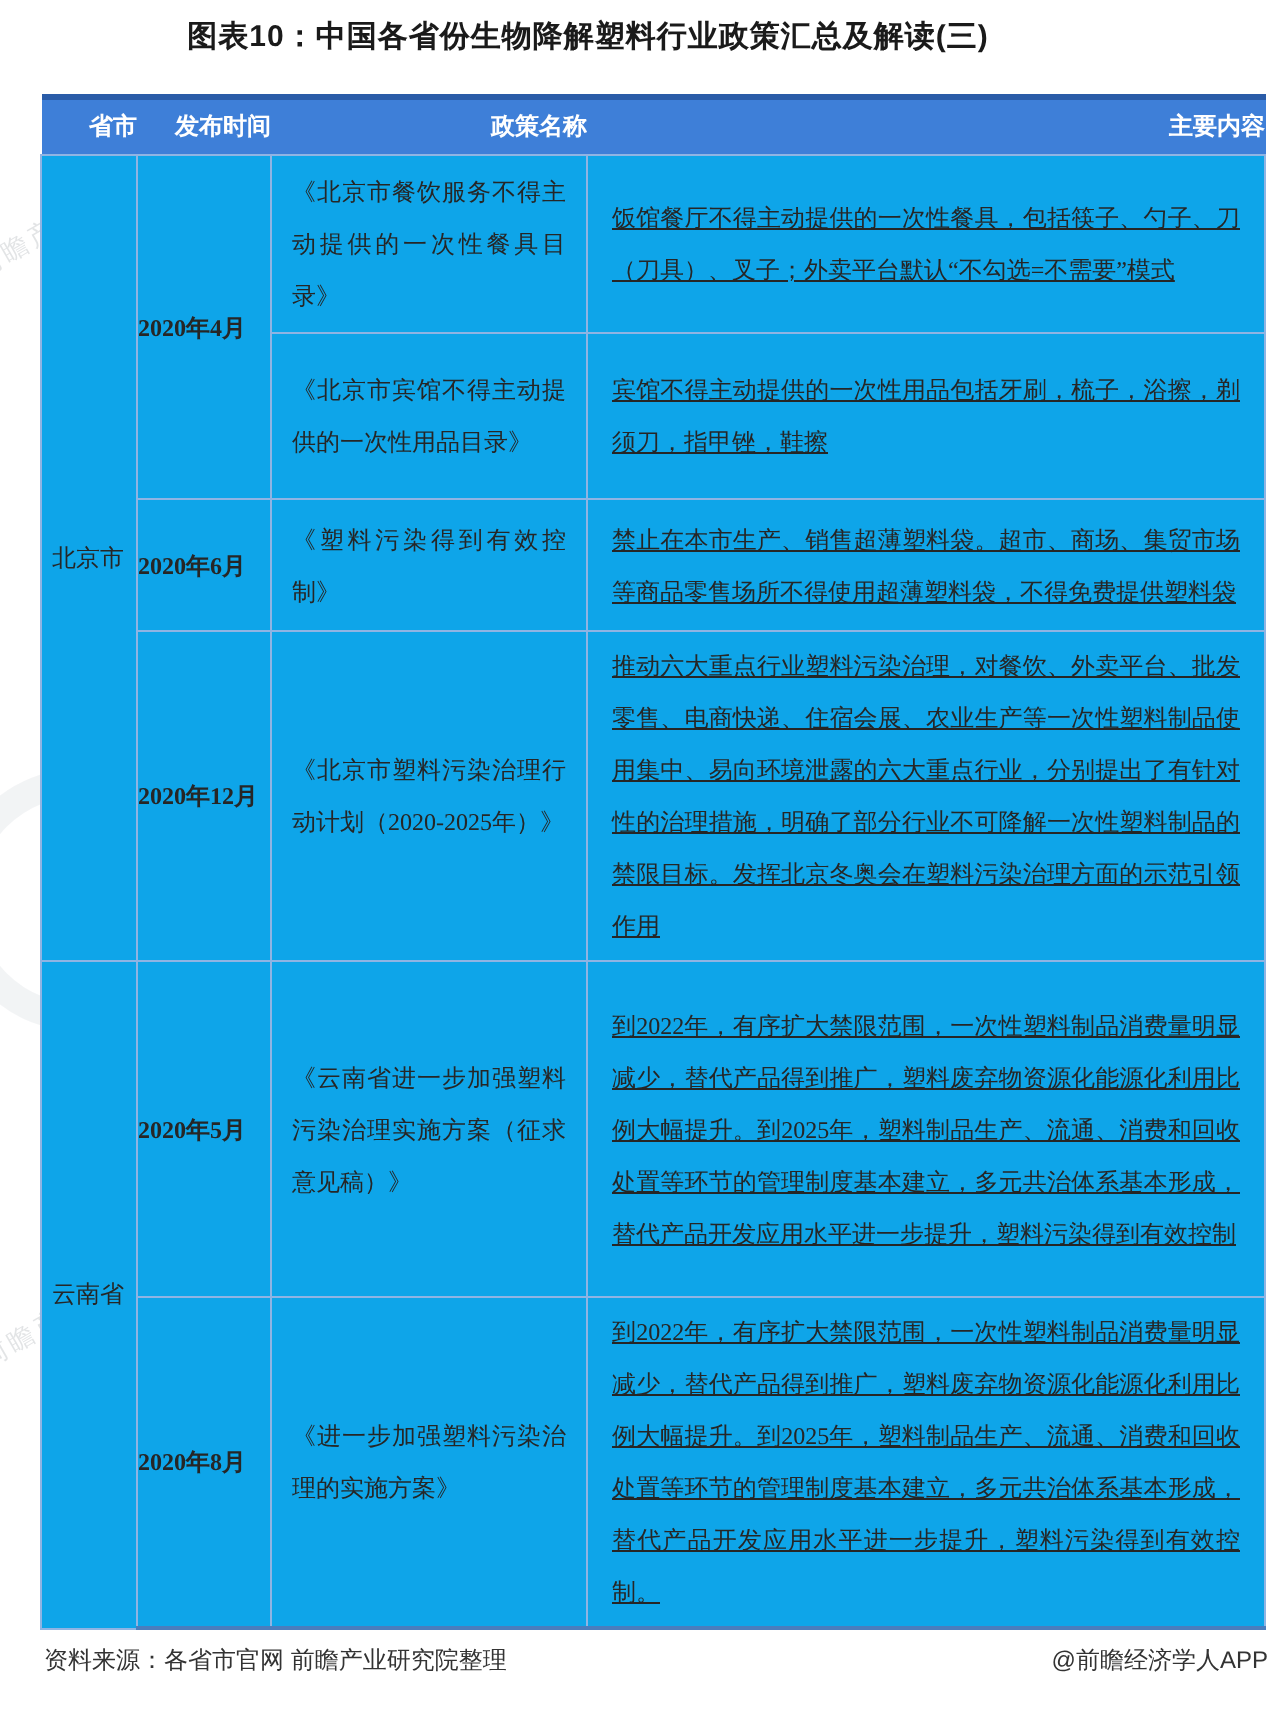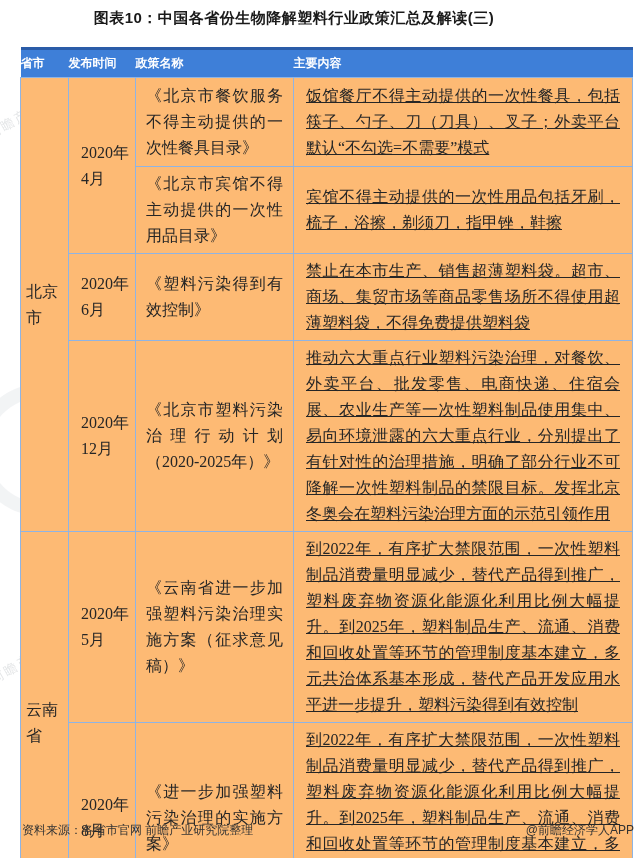--- a/index.html
+++ b/index.html
@@ -3,27 +3,27 @@
 <meta charset="utf-8">
 <style>
   html,body{margin:0;padding:0;background:#ffffff;}
   .page{position:relative;width:640px;height:858px;background:#ffffff;overflow:hidden;
         font-family:"Liberation Sans","DejaVu Sans",sans-serif;}
   .figure-title{position:absolute;left:0;top:9px;width:588px;text-align:center;
         font-size:15px;font-weight:bold;color:#1a1a1a;letter-spacing:0.5px;}
   table.policy{position:absolute;left:20px;top:47px;width:612px;border-collapse:collapse;
         table-layout:fixed;}
   thead th{background:#3e7fd8;color:#ffffff;font-size:12px;font-weight:bold;
-        height:27px;border:0;border-top:3px solid #2a5ca8;padding:0;text-align:left;
+        height:27px;border:0;border-top:3px solid #2a5ca8;padding:0;text-align:right;
         font-family:"Liberation Sans","DejaVu Sans",sans-serif;}
-  tbody td{background:#fdba74;border:1px solid #8fb4e3;font-size:16px;color:#262626;
+  tbody td{background:#0ea5e9;border:1px solid #8fb4e3;font-size:12px;color:#262626;
         vertical-align:middle;line-height:26px;padding:4px 10px;
         font-family:"Liberation Serif","DejaVu Serif",serif;}
   td.cell-province{padding:0 5px;}
-  td.cell-date{padding:4px 1px 4px 12px;}
+  td.cell-date{padding:4px 1px 4px 0;font-weight:bold;}
   td.cell-policy{text-align:justify;}
   td.cell-content{padding:4px 12px;text-align:justify;text-decoration:underline;}
   tbody tr.last td{border-bottom:2px solid #4a7dbd;}
   tr.r1{height:89px;} tr.r2{height:83px;} tr.r3{height:66px;}
   tr.r4{height:164px;} tr.r5{height:168px;} tr.r6{height:162px;}
   .footer{position:absolute;left:0;top:822px;width:640px;font-size:12px;color:#333;}
   .footer .src{position:absolute;left:22px;white-space:nowrap;}
   .footer .credit{position:absolute;right:6px;white-space:nowrap;}
   .wm{position:absolute;color:#9aa0a6;opacity:0.28;font-size:13px;white-space:nowrap;
         letter-spacing:2px;pointer-events:none;font-family:"Liberation Sans",sans-serif;}

